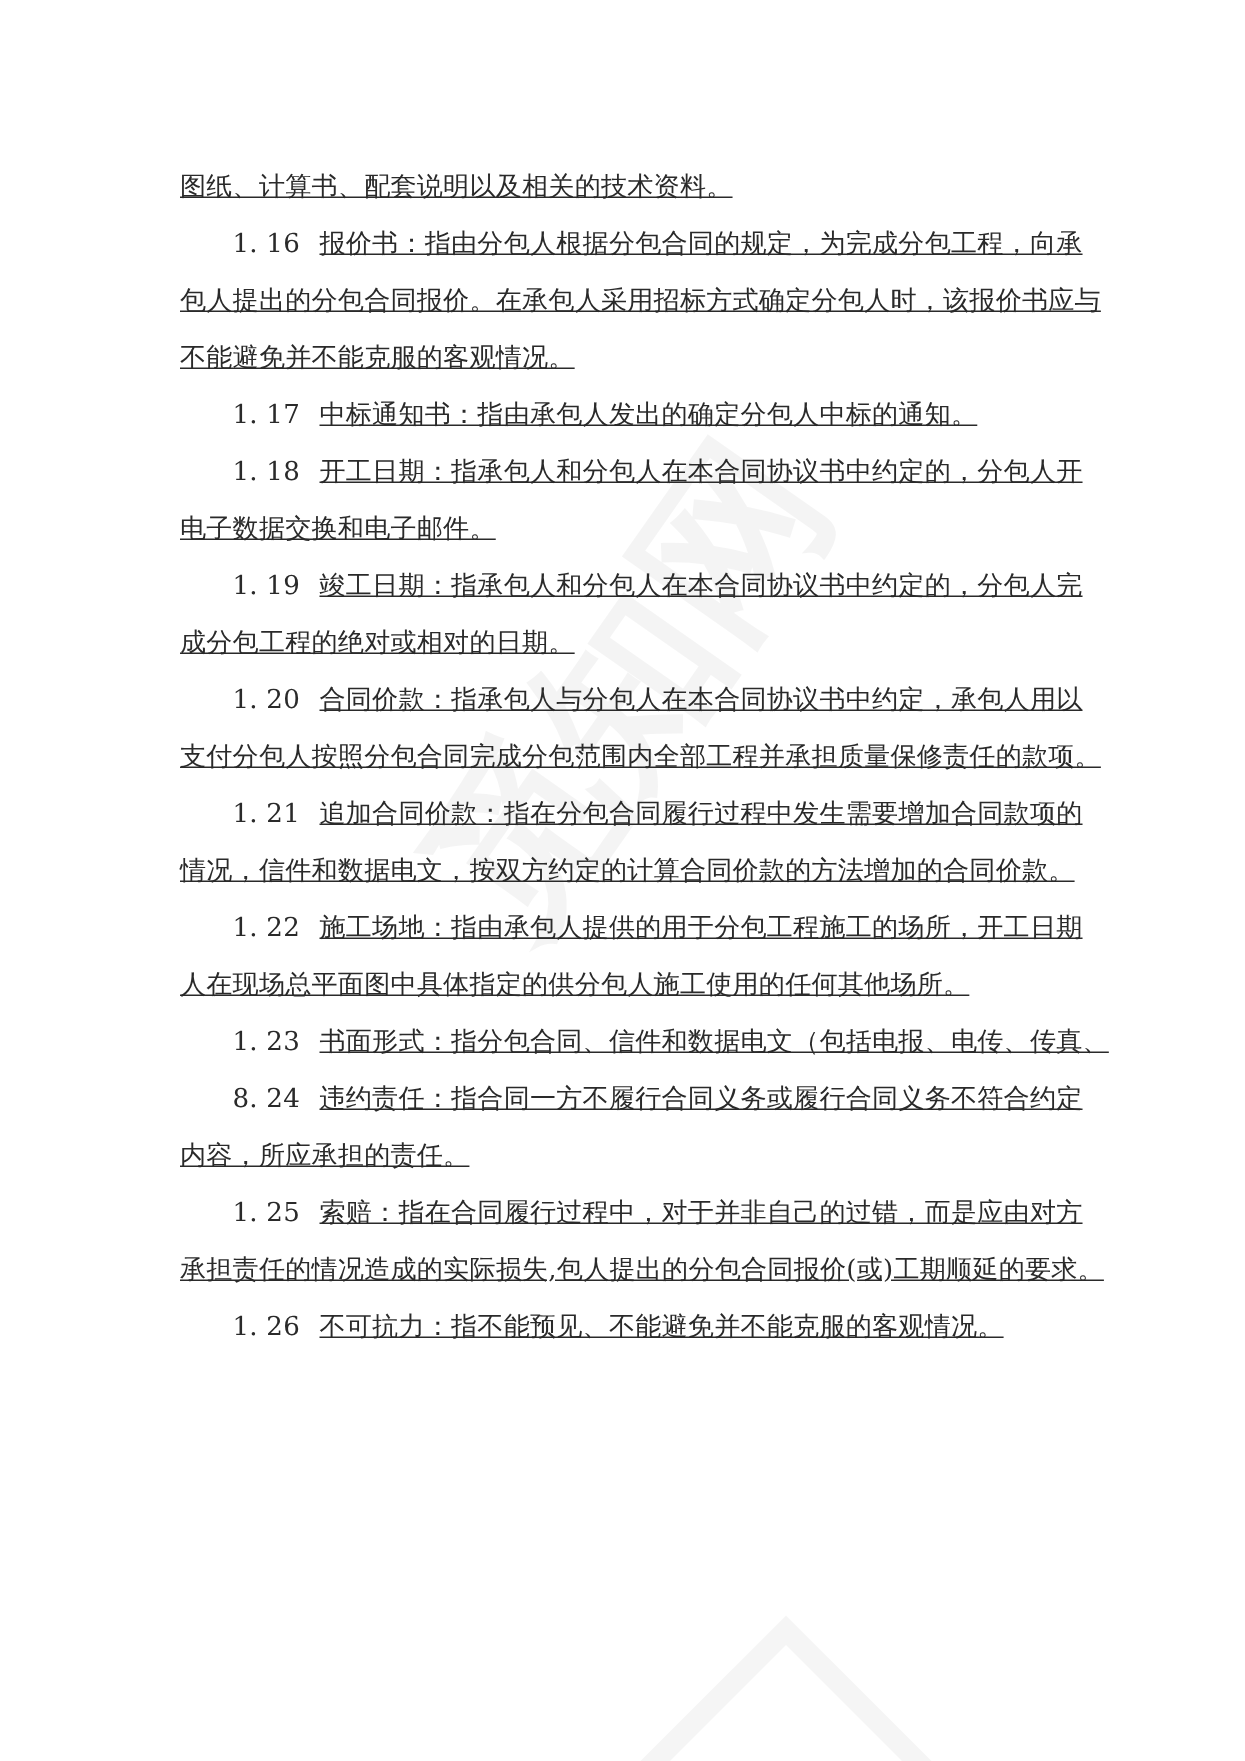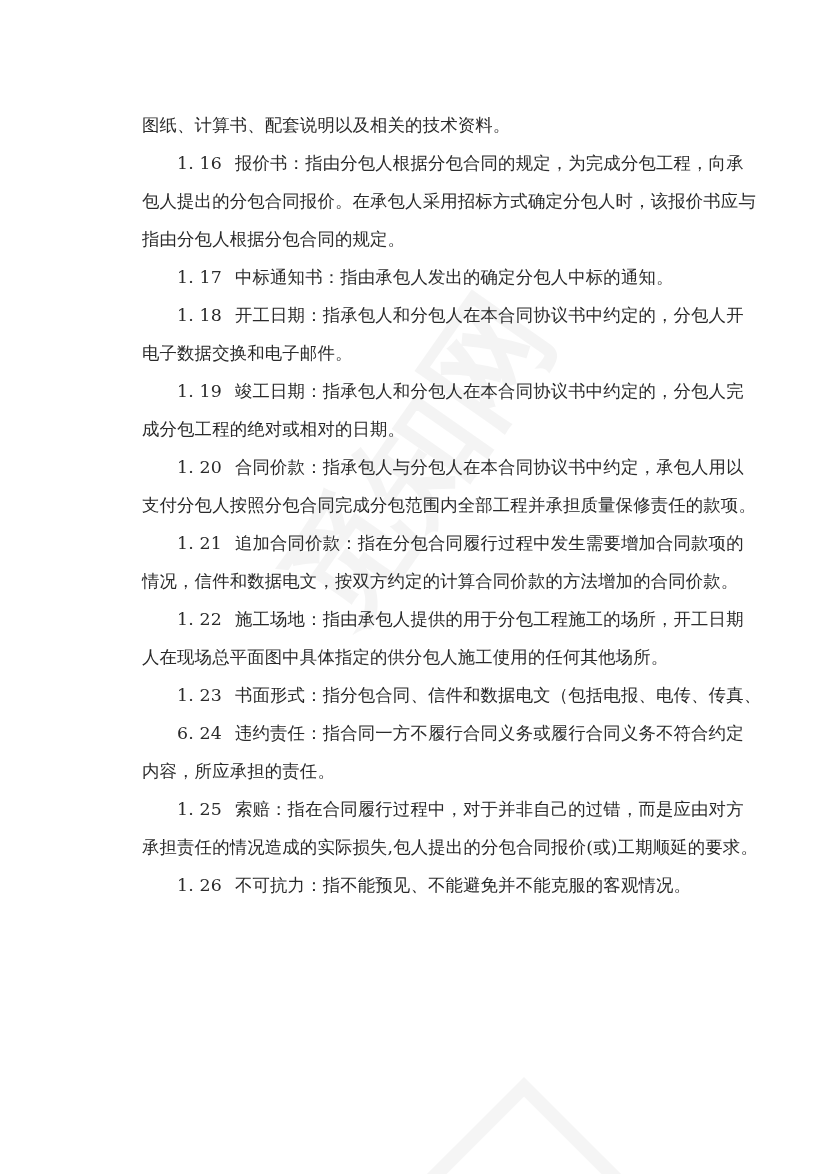--- a/index.html
+++ b/index.html
@@ -10,23 +10,24 @@
     body {
       width: 830px;
       height: 1174px;
       position: relative;
       overflow: hidden;
       font-family: "DejaVu Serif", "Liberation Serif", serif;
       color: #2a2a2a;
     }
     .page {
       position: absolute;
-      left: 142px;
+      left: 120px;
       top: 106px;
       width: 580px;
+      text-decoration: underline;
     }
     .line {
       height: 38px;
       line-height: 38px;
       font-size: 17.4px;
       white-space: nowrap;
       letter-spacing: 0.15px;
     }
     .indent {
       padding-left: 35px;
@@ -72,21 +73,21 @@
     <span>图纸、计算书、配套说明以及相关的技术资料。</span>
   </div>
 
   <div class="line indent">
     <span class="num">1. 16</span><span>报价书：指由分包人根据分包合同的规定，为完成分包工程，向承</span>
   </div>
   <div class="line">
     <span>包人提出的分包合同报价。在承包人采用招标方式确定分包人时，该报价书应与</span>
   </div>
   <div class="line">
-    <span>指由分包人根据分包合同的规定。</span>
+    <span>不能避免并不能克服的客观情况。</span>
   </div>
 
   <div class="line indent">
     <span class="num">1. 17</span><span>中标通知书：指由承包人发出的确定分包人中标的通知。</span>
   </div>
 
   <div class="line indent">
     <span class="num">1. 18</span><span>开工日期：指承包人和分包人在本合同协议书中约定的，分包人开</span>
   </div>
   <div class="line">
@@ -119,21 +120,21 @@
   </div>
   <div class="line">
     <span>人在现场总平面图中具体指定的供分包人施工使用的任何其他场所。</span>
   </div>
 
   <div class="line indent">
     <span class="num">1. 23</span><span>书面形式：指分包合同、信件和数据电文（包括电报、电传、传真、</span>
   </div>
 
   <div class="line indent">
-    <span class="num">6. 24</span><span>违约责任：指合同一方不履行合同义务或履行合同义务不符合约定</span>
+    <span class="num">8. 24</span><span>违约责任：指合同一方不履行合同义务或履行合同义务不符合约定</span>
   </div>
   <div class="line">
     <span>内容，所应承担的责任。</span>
   </div>
 
   <div class="line indent">
     <span class="num">1. 25</span><span>索赔：指在合同履行过程中，对于并非自己的过错，而是应由对方</span>
   </div>
   <div class="line">
     <span>承担责任的情况造成的实际损失,包人提出的分包合同报价(或)工期顺延的要求。</span>

